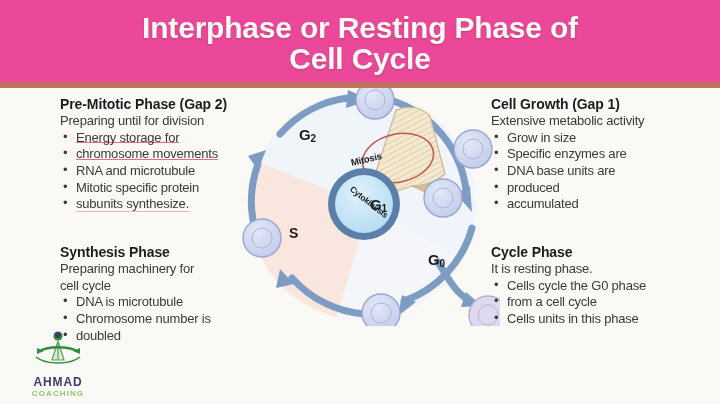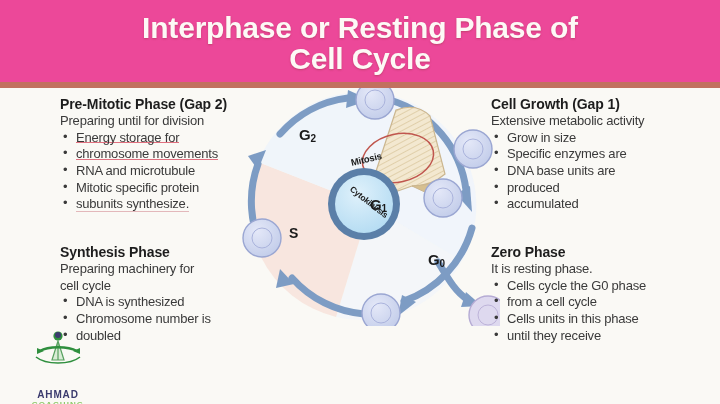--- a/index.html
+++ b/index.html
@@ -89,22 +89,22 @@
     transform:rotate(-13deg);transform-origin:left center;
   }
   .lbl-cyt{
     left:351px;top:183px;font-size:8.5px;
     transform:rotate(38deg);transform-origin:left center;
   }
 
   
   .logo{position:absolute;left:20px;top:330px;width:76px;height:62px;z-index:20;
         text-align:center;}
-  .logo-txt1{font-size:10px;font-weight:bold;color:#3b3b6e;letter-spacing:.9px;
-             margin-top:15px;}
+  .logo-txt1{font-size:12px;font-weight:bold;color:#3b3b6e;letter-spacing:.9px;
+             margin-top:1px;}
   .logo-txt2{font-size:8px;font-weight:bold;color:#8fc96b;letter-spacing:1.1px;}
 </style>
 </head>
 <body>
 
 <div id="slide">
 
   <div class="diagram">
     <svg width="260" height="240" viewBox="0 0 260 240" xmlns="http://www.w3.org/2000/svg">
       <defs>
@@ -207,46 +207,45 @@
       <li>Mitotic specific protein</li>
       <li style="padding-left:16px"><span class="u-pink u-faint">subunits synthesize.</span></li>
     </ul>
   </div>
 
   <div class="col col-left blk-syn">
     <div class="blk-h">Synthesis Phase</div>
     <div class="blk-sub">Preparing machinery for</div>
     <div class="blk-sub">cell cycle</div>
     <ul class="blk-list">
-      <li>DNA is synthesized</li>
+      <li>DNA is microtubule</li>
       <li>Chromosome number is</li>
       <li style="padding-left:16px">doubled</li>
     </ul>
   </div>
 
   <div class="col col-right blk-cg">
     <div class="blk-h">Cell Growth (Gap 1)</div>
     <div class="blk-sub">Extensive metabolic activity</div>
     <ul class="blk-list">
       <li>Grow in size</li>
       <li>Specific enzymes are</li>
       <li>DNA base units are</li>
       <li style="padding-left:16px">produced</li>
       <li style="padding-left:16px">accumulated</li>
     </ul>
   </div>
 
   <div class="col col-right blk-zero">
-    <div class="blk-h">Zero Phase</div>
+    <div class="blk-h">Cycle Phase</div>
     <div class="blk-sub">It is resting phase.</div>
     <ul class="blk-list">
       <li>Cells cycle the G0 phase</li>
       <li style="padding-left:16px">from a cell cycle</li>
       <li>Cells units in this phase</li>
-      <li style="padding-left:16px">until they receive</li>
     </ul>
   </div>
 
   <div class="logo">
     <svg width="60" height="40" viewBox="0 0 60 40" xmlns="http://www.w3.org/2000/svg">
       <circle cx="30" cy="6" r="4.6" fill="#2f8f3e"></circle>
       <circle cx="30" cy="5" r="3" fill="#3b3b6e"></circle>
       <path d="M30,11 L24,30 L36,30 Z" fill="#d9ecd6" stroke="#57a05f" stroke-width="1.2"></path>
       <path d="M30,12 L30,30" stroke="#57a05f" stroke-width="1.2"></path>
       <path d="M12,21 C20,16 40,16 49,21" fill="none" stroke="#2f8f3e" stroke-width="2.4"></path>

